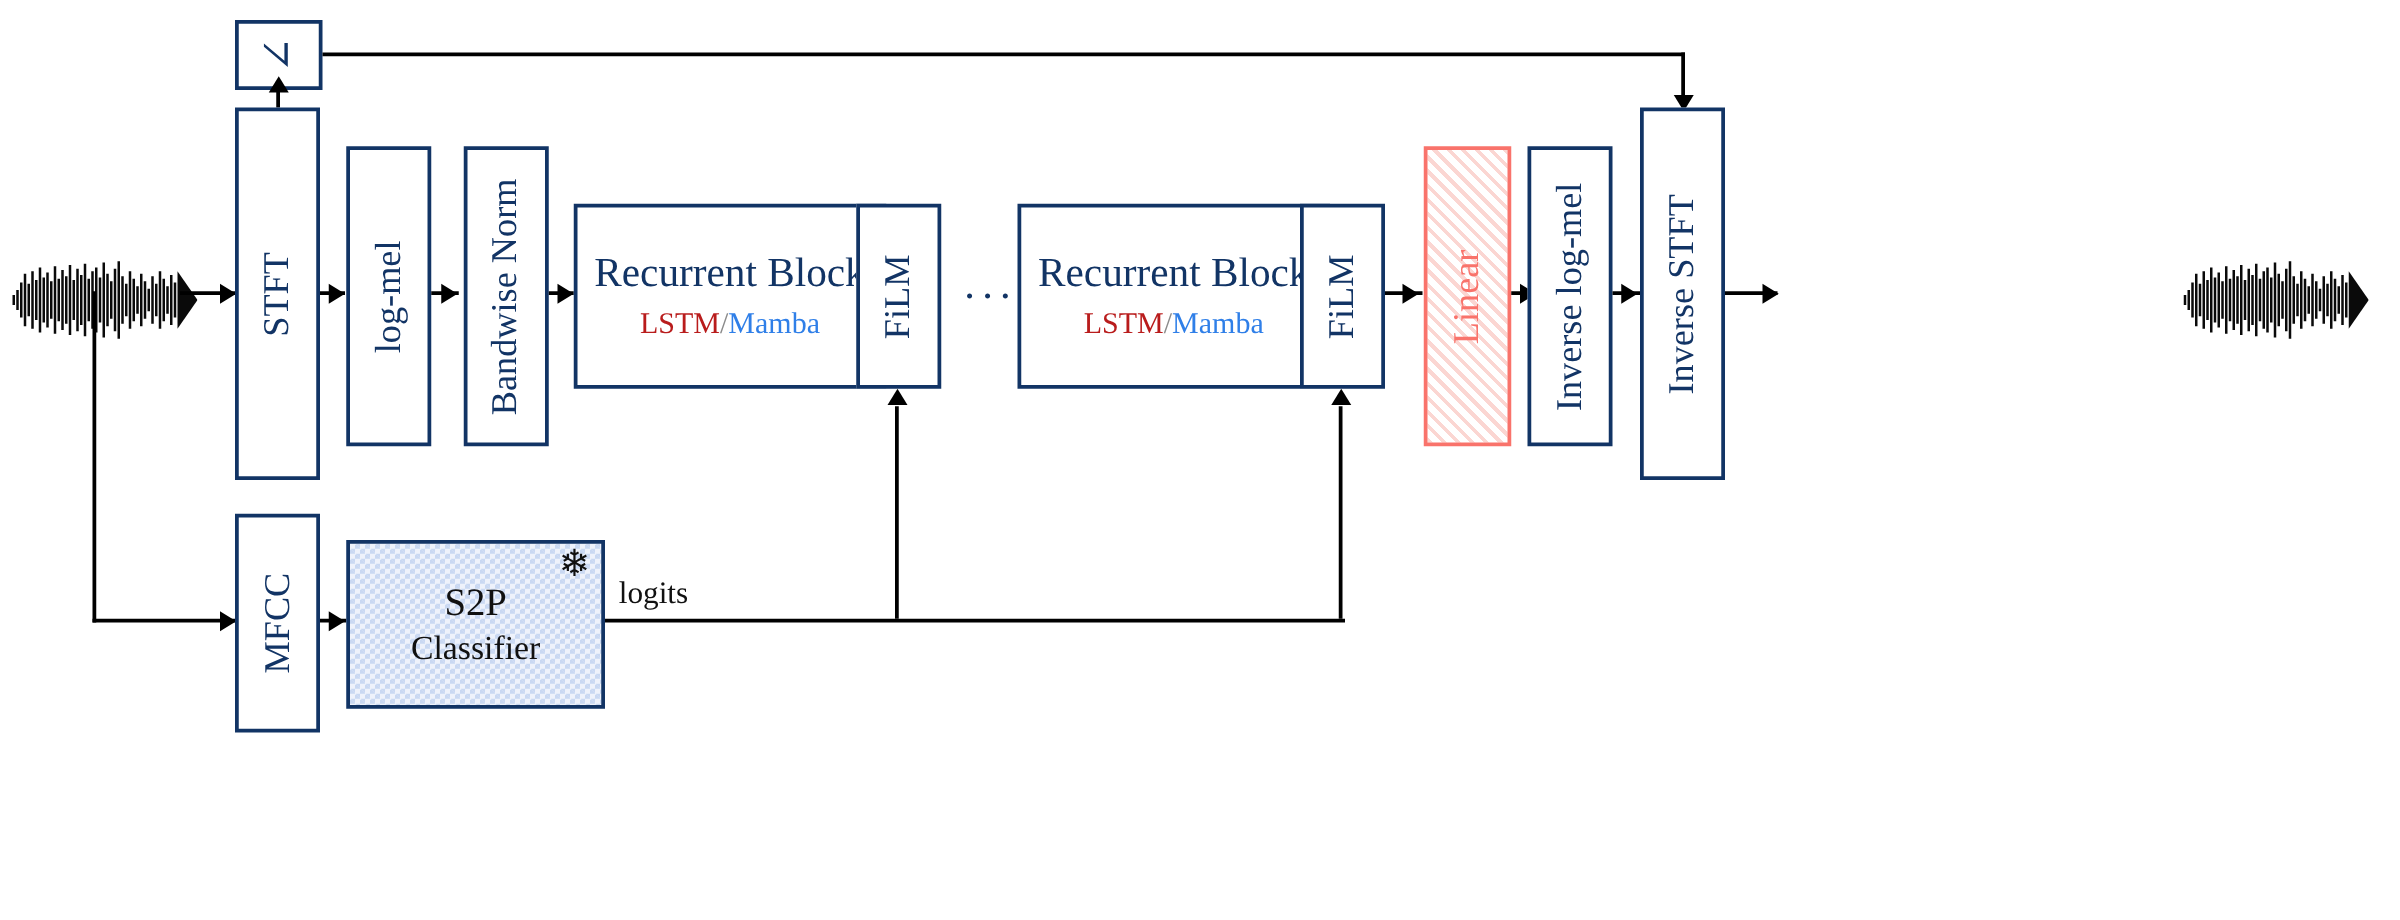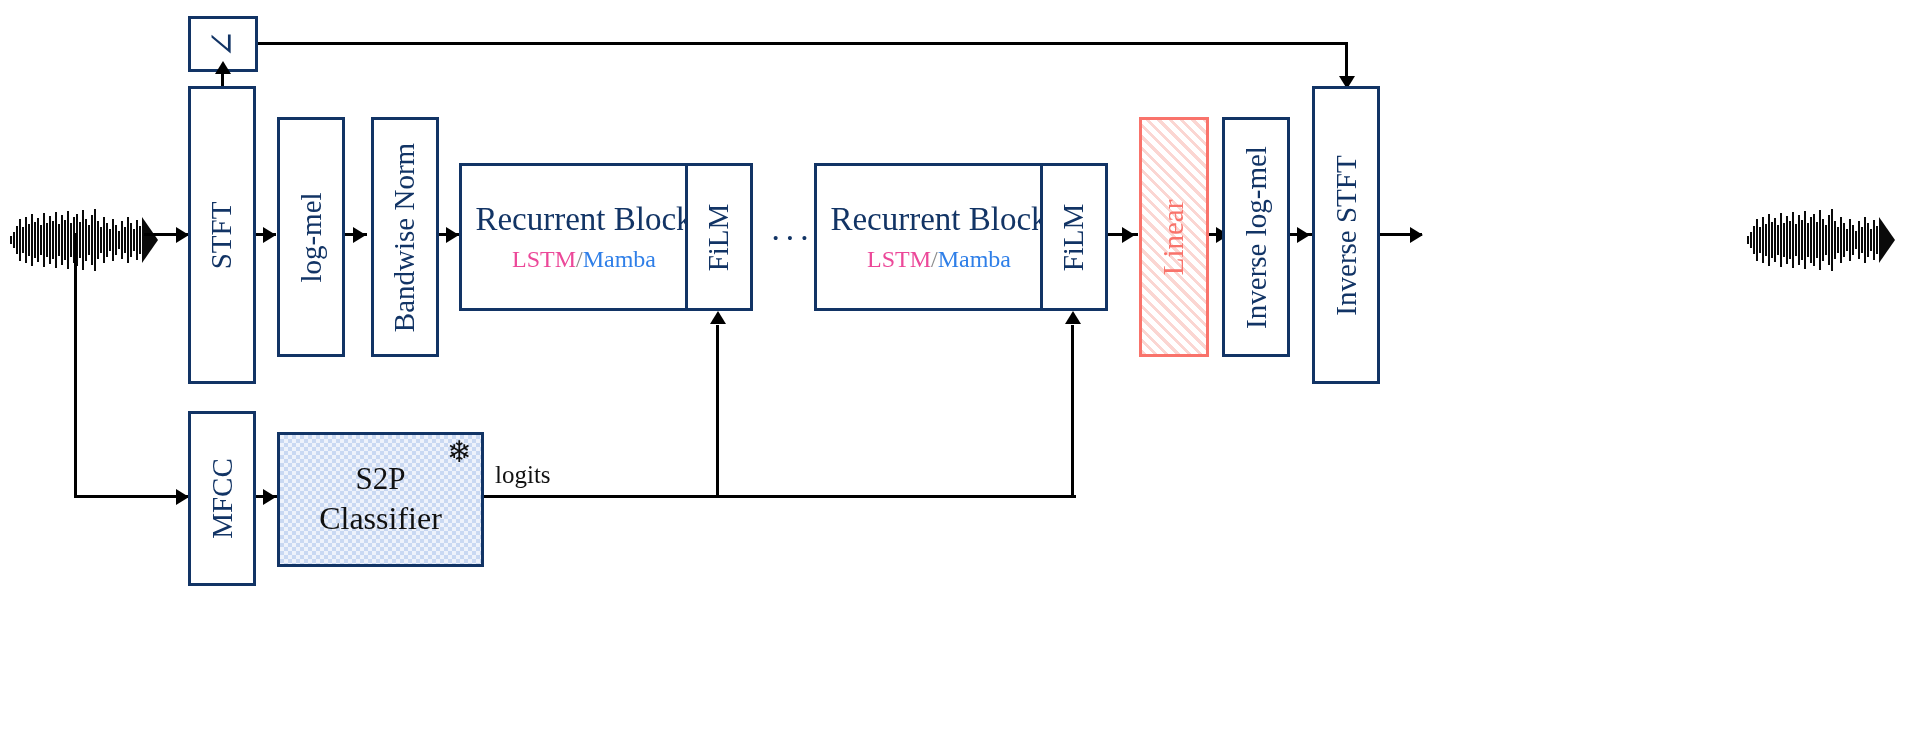--- a/index.html
+++ b/index.html
@@ -43,21 +43,21 @@
     background-color:#fff;
     background-image:repeating-linear-gradient(45deg,
         #fbd6d2 0px,#fbd6d2 3px,#ffffff 3px,#ffffff 8px);
   }
 
   .snow{position:absolute;font-size:30px;color:#111;line-height:1;
         font-family:"DejaVu Sans",sans-serif;}
 
   .logits{position:absolute;color:#111;font-size:25px;line-height:1;white-space:nowrap;}
 
-  .sub-red{color:#ec4899;margin-top:12px;}
+  .sub-red{color:#b91c1c;margin-top:12px;}
   .sub-blue{color:#2f7fe8;}
   .sub-sep{color:#8a8a8a;}
   .rb-title{font-size:33px;}
   .rb-sub{font-size:24px;margin-top:6px;}
 
   .wave{position:absolute;}
   .angle{font-size:34px;line-height:1;}
 </style>
 </head>
 <body>
@@ -249,21 +249,21 @@
   </svg>
 
   <div class="box" style="left:188px;top:411px;width:68px;height:175px;">
     <span class="vlabel" style="font-size:29px;">MFCC</span>
   </div>
   <div class="ln hl" style="left:256px;top:495px;width:22px;"></div>
   <div class="arrow-r" style="left:263px;top:489px;"></div>
 
   <div class="box checker" style="left:277px;top:432px;width:207px;height:135px;flex-direction:column;">
     <div class="hlabel" style="font-size:31px;color:#111;">S2P</div>
-    <div class="hlabel" style="font-size:32px;color:#111;margin-top:2px;">Classifier</div>
+    <div class="hlabel" style="font-size:27px;color:#111;margin-top:2px;">Classifier</div>
   </div>
   <div class="snow" style="left:447px;top:437px;">❄</div>
 
   <div class="ln hl" style="left:484px;top:495px;width:592px;"></div>
   <div class="logits" style="left:495px;top:462px;">logits</div>
 
   <div class="ln vl" style="left:716px;top:325px;height:170px;"></div>
   <div class="arrow-u" style="left:710px;top:311px;"></div>
 
   <div class="ln vl" style="left:1071px;top:325px;height:170px;"></div>

